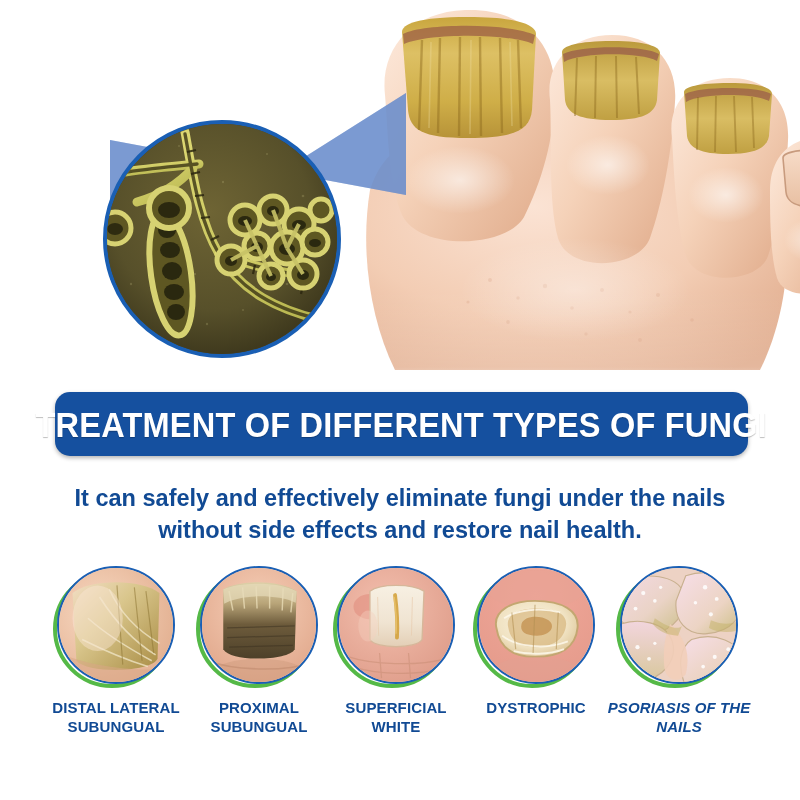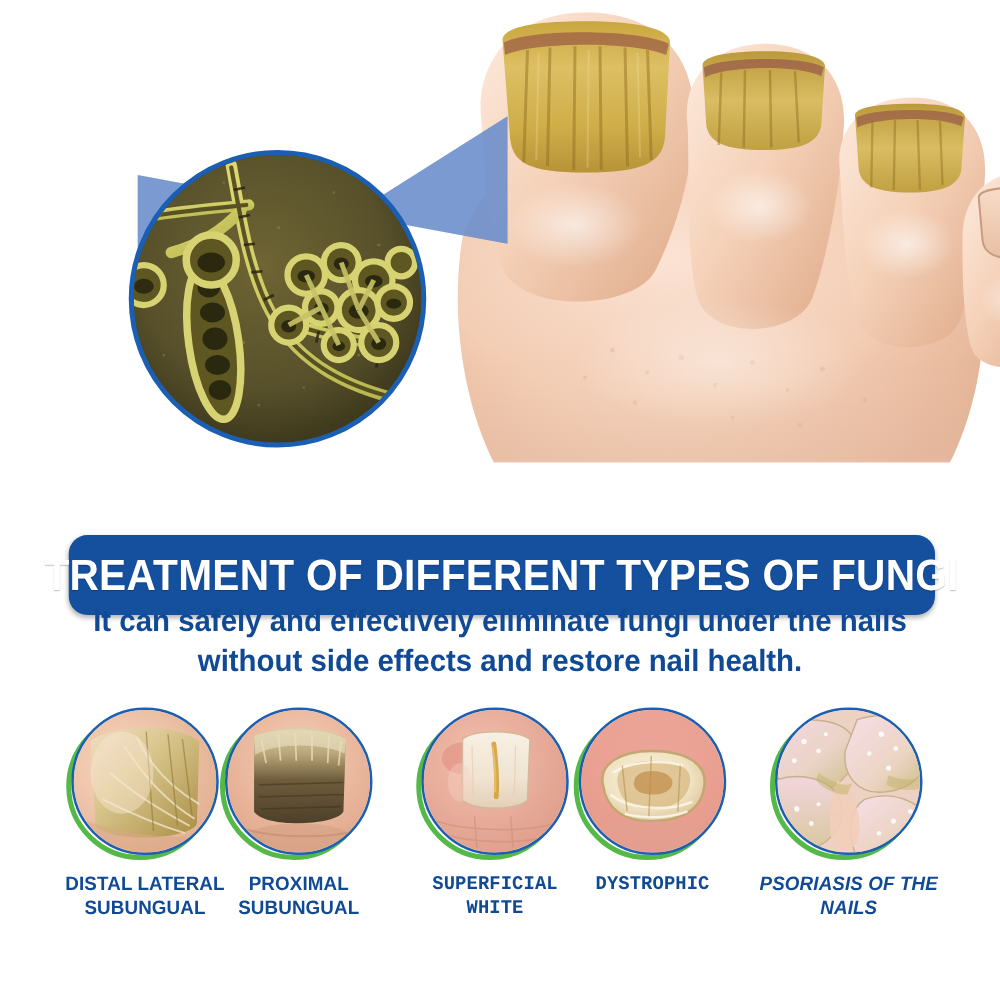--- a/index.html
+++ b/index.html
@@ -45,21 +45,21 @@
     border: 4px solid #1a5fb4;
     overflow: hidden;
     box-sizing: border-box;
     background: #4a4422;
   }
   #micro-svg { display: block; width: 100%; height: 100%; }
 
   
   #banner {
     position: absolute;
-    left: 55px; top: 428px;
+    left: 55px; top: 392px;
     width: 693px; height: 64px;
     background: #15509f;
     border-radius: 15px;
     box-shadow: 0 2px 4px rgba(0,0,0,0.30);
     display: flex;
     align-items: center;
     justify-content: center;
     box-sizing: border-box;
   }
   #banner-title {
@@ -411,21 +411,21 @@
                 <path d="M90 24 L98 88"></path>
             </g>
             <ellipse cx="40" cy="52" rx="26" ry="34" fill="#fbe6d4" opacity="0.45"></ellipse>
             <path d="M0 88 C28 100 70 108 118 104 L118 118 L0 118 Z" fill="#d9a685" opacity="0.55"></path>
           </svg>
         </div>
       </div>
       <div class="thumb-label">DISTAL LATERAL SUBUNGUAL</div>
     </div>
 
-    <div class="thumb-cell" style="left:164px;">
+    <div class="thumb-cell" style="left:184px;">
       <div class="thumb-ring">
         <div class="ring-green"></div>
         <div class="ring-blue">
           <svg class="thumb-svg" viewBox="0 0 118 118">
             <defs>
               <radialGradient id="t2skin" cx="50%" cy="35%" r="80%">
                 <stop offset="0%" stop-color="#f6cfb8"></stop>
                   <stop offset="100%" stop-color="#dda184"></stop>
               </radialGradient>
               <linearGradient id="t2nail" x1="0" y1="0" x2="0" y2="1">
@@ -452,21 +452,21 @@
             </g>
             <path d="M22 22 C40 14 80 14 98 24 L97 36 C78 27 40 27 23 37 Z" fill="#e7dcba" opacity="0.7"></path>
             <ellipse cx="59" cy="106" rx="44" ry="12" fill="#d09b7e" opacity="0.5"></ellipse>
             <path d="M6 96 C32 106 84 108 114 98" stroke="#bf8a6e" stroke-width="1.6" fill="none" opacity="0.6"></path>
           </svg>
         </div>
       </div>
       <div class="thumb-label">PROXIMAL SUBUNGUAL</div>
     </div>
 
-    <div class="thumb-cell" style="left:321px;font-family:Liberation Mono, monospace;">
+    <div class="thumb-cell" style="left:321px;">
       <div class="thumb-ring">
         <div class="ring-green"></div>
         <div class="ring-blue">
           <svg class="thumb-svg" viewBox="0 0 118 118">
             <defs>
               <radialGradient id="t3skin" cx="40%" cy="35%" r="80%">
                 <stop offset="0%" stop-color="#f3bfae"></stop>
                   <stop offset="100%" stop-color="#dd9a87"></stop>
               </radialGradient>
               <linearGradient id="t3nail" x1="0" y1="0" x2="0" y2="1">
@@ -490,21 +490,21 @@
               <path d="M42 88 L44 114"></path>
                 <path d="M72 88 L74 114"></path>
             </g>
             <ellipse cx="30" cy="60" rx="10" ry="16" fill="#f6cfbe" opacity="0.4"></ellipse>
           </svg>
         </div>
       </div>
       <div class="thumb-label">SUPERFICIAL WHITE</div>
     </div>
 
-    <div class="thumb-cell" style="left:447px;font-family:Liberation Mono, monospace;">
+    <div class="thumb-cell" style="left:461px;">
       <div class="thumb-ring">
         <div class="ring-green"></div>
         <div class="ring-blue">
           <svg class="thumb-svg" viewBox="0 0 118 118">
             <defs>
               <radialGradient id="t4skin" cx="50%" cy="25%" r="85%">
                 <stop offset="0%" stop-color="#f0a79a"></stop>
                   <stop offset="100%" stop-color="#e49a8a"></stop>
               </radialGradient>
               <radialGradient id="t4nail" cx="45%" cy="40%" r="70%">

